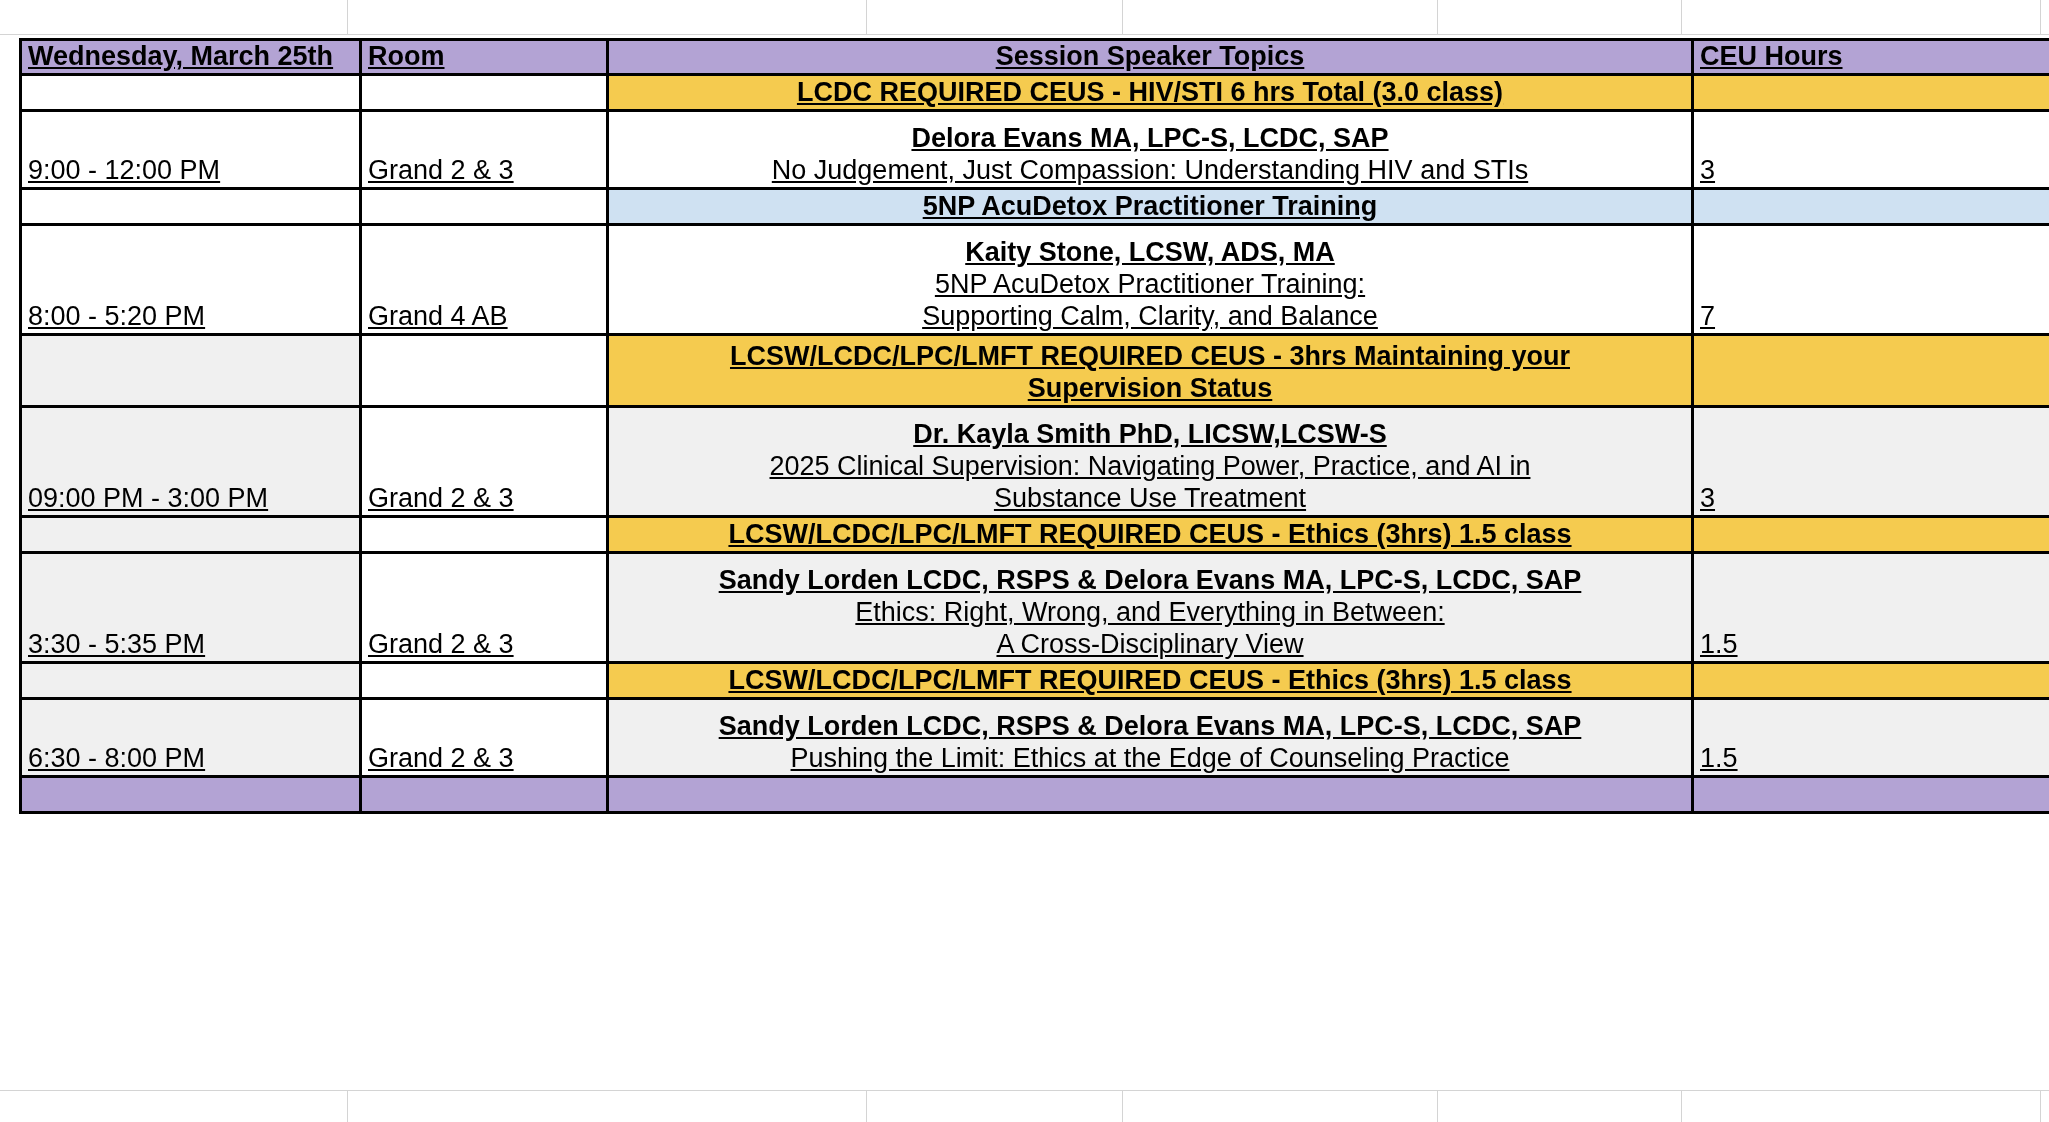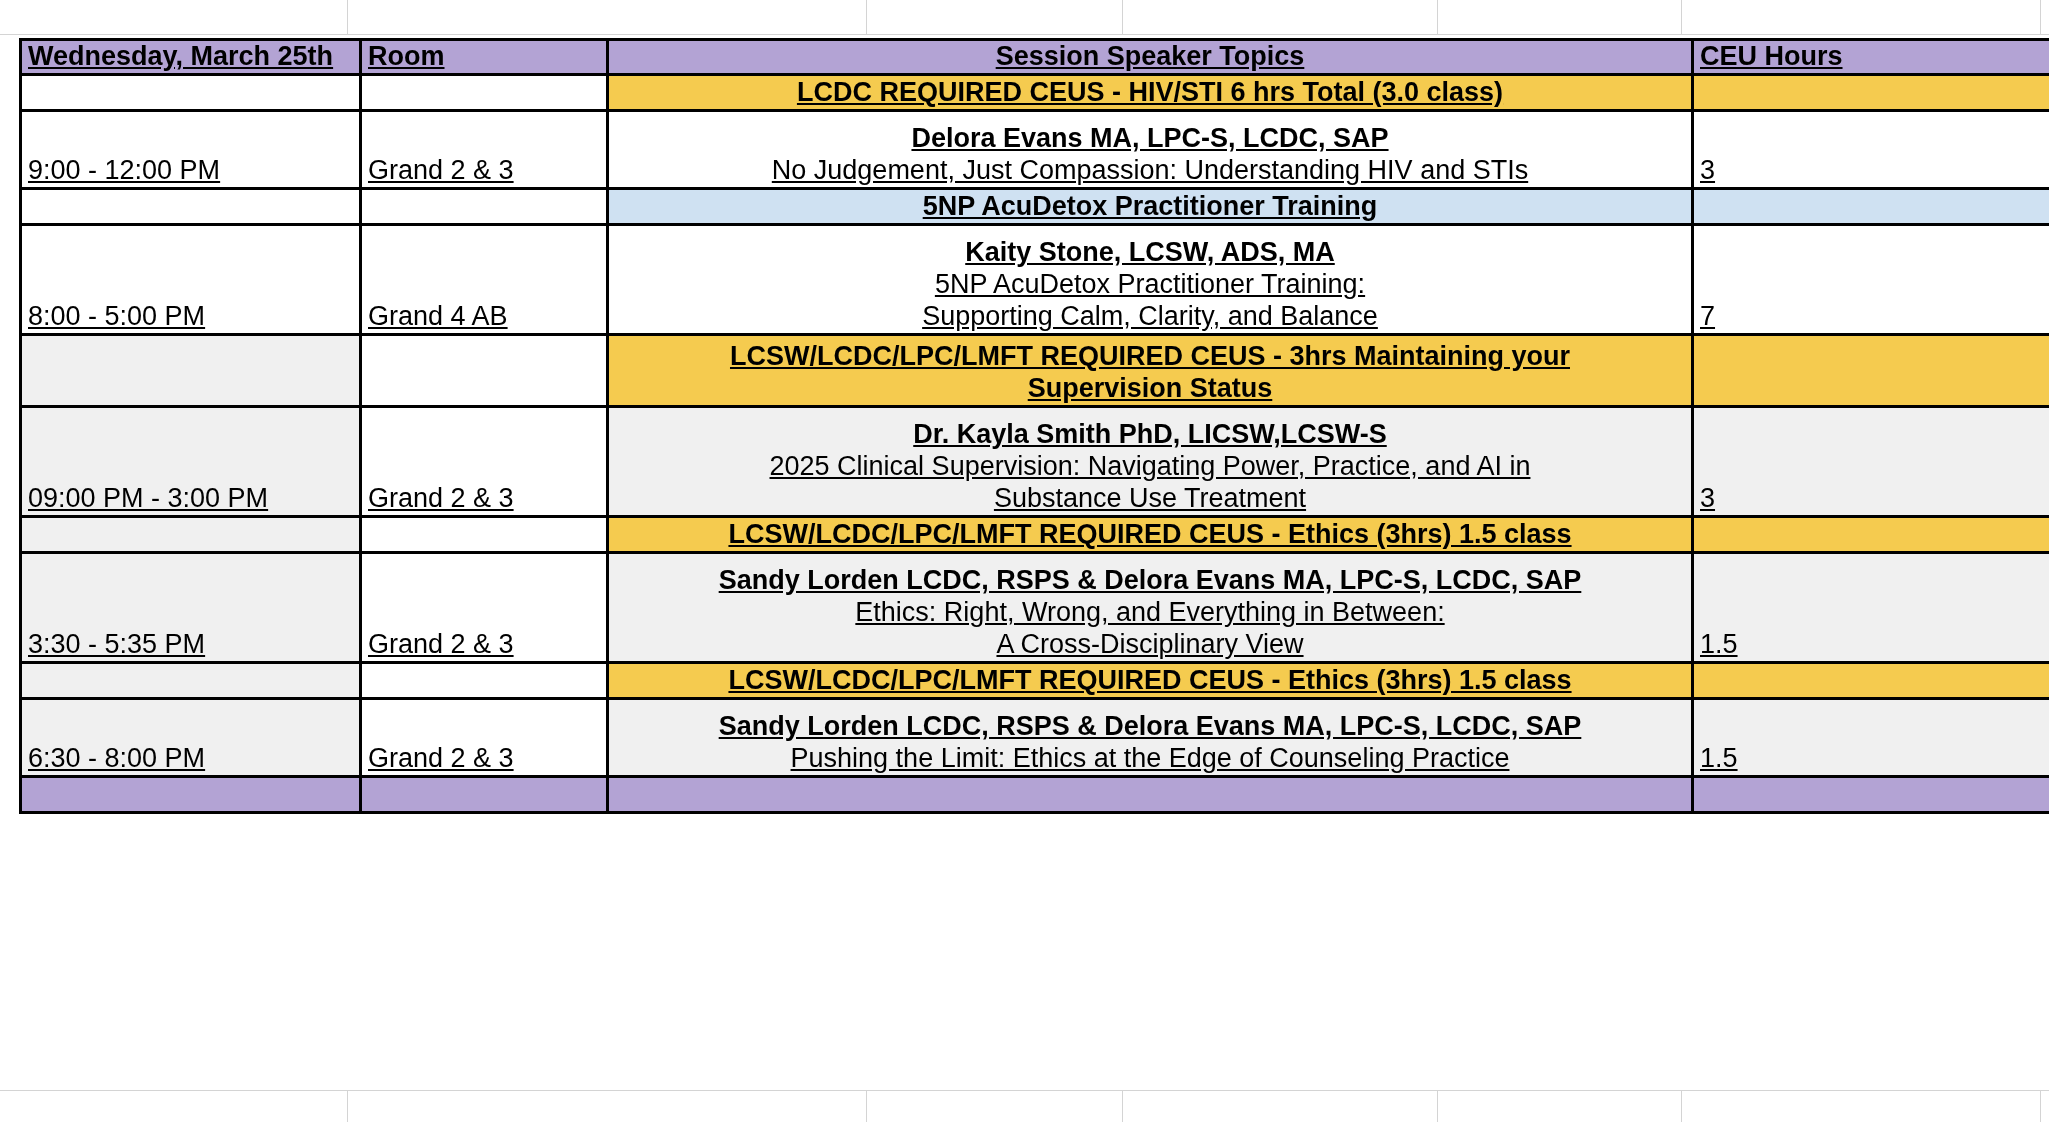--- a/index.html
+++ b/index.html
@@ -110,21 +110,21 @@
       </tr>
 
       <tr class="mini">
         <td class="f-white"></td>
         <td class="f-white"></td>
         <td class="f-blue ctr bold mid">5NP AcuDetox Practitioner Training</td>
         <td class="f-blue"></td>
       </tr>
 
       <tr class="tall2">
-        <td class="f-white">8:00 - 5:00 PM</td>
+        <td class="f-white">8:00 - 5:20 PM</td>
         <td class="f-white">Grand 4 AB</td>
         <td class="f-white ctr">
           <span class="line-b">Kaity Stone, LCSW, ADS, MA</span>
           <span class="line-n">5NP AcuDetox Practitioner Training:</span>
           <span class="line-n">Supporting Calm, Clarity, and Balance</span>
         </td>
         <td class="f-white">7</td>
       </tr>
 
       <tr style="height:72px;">

